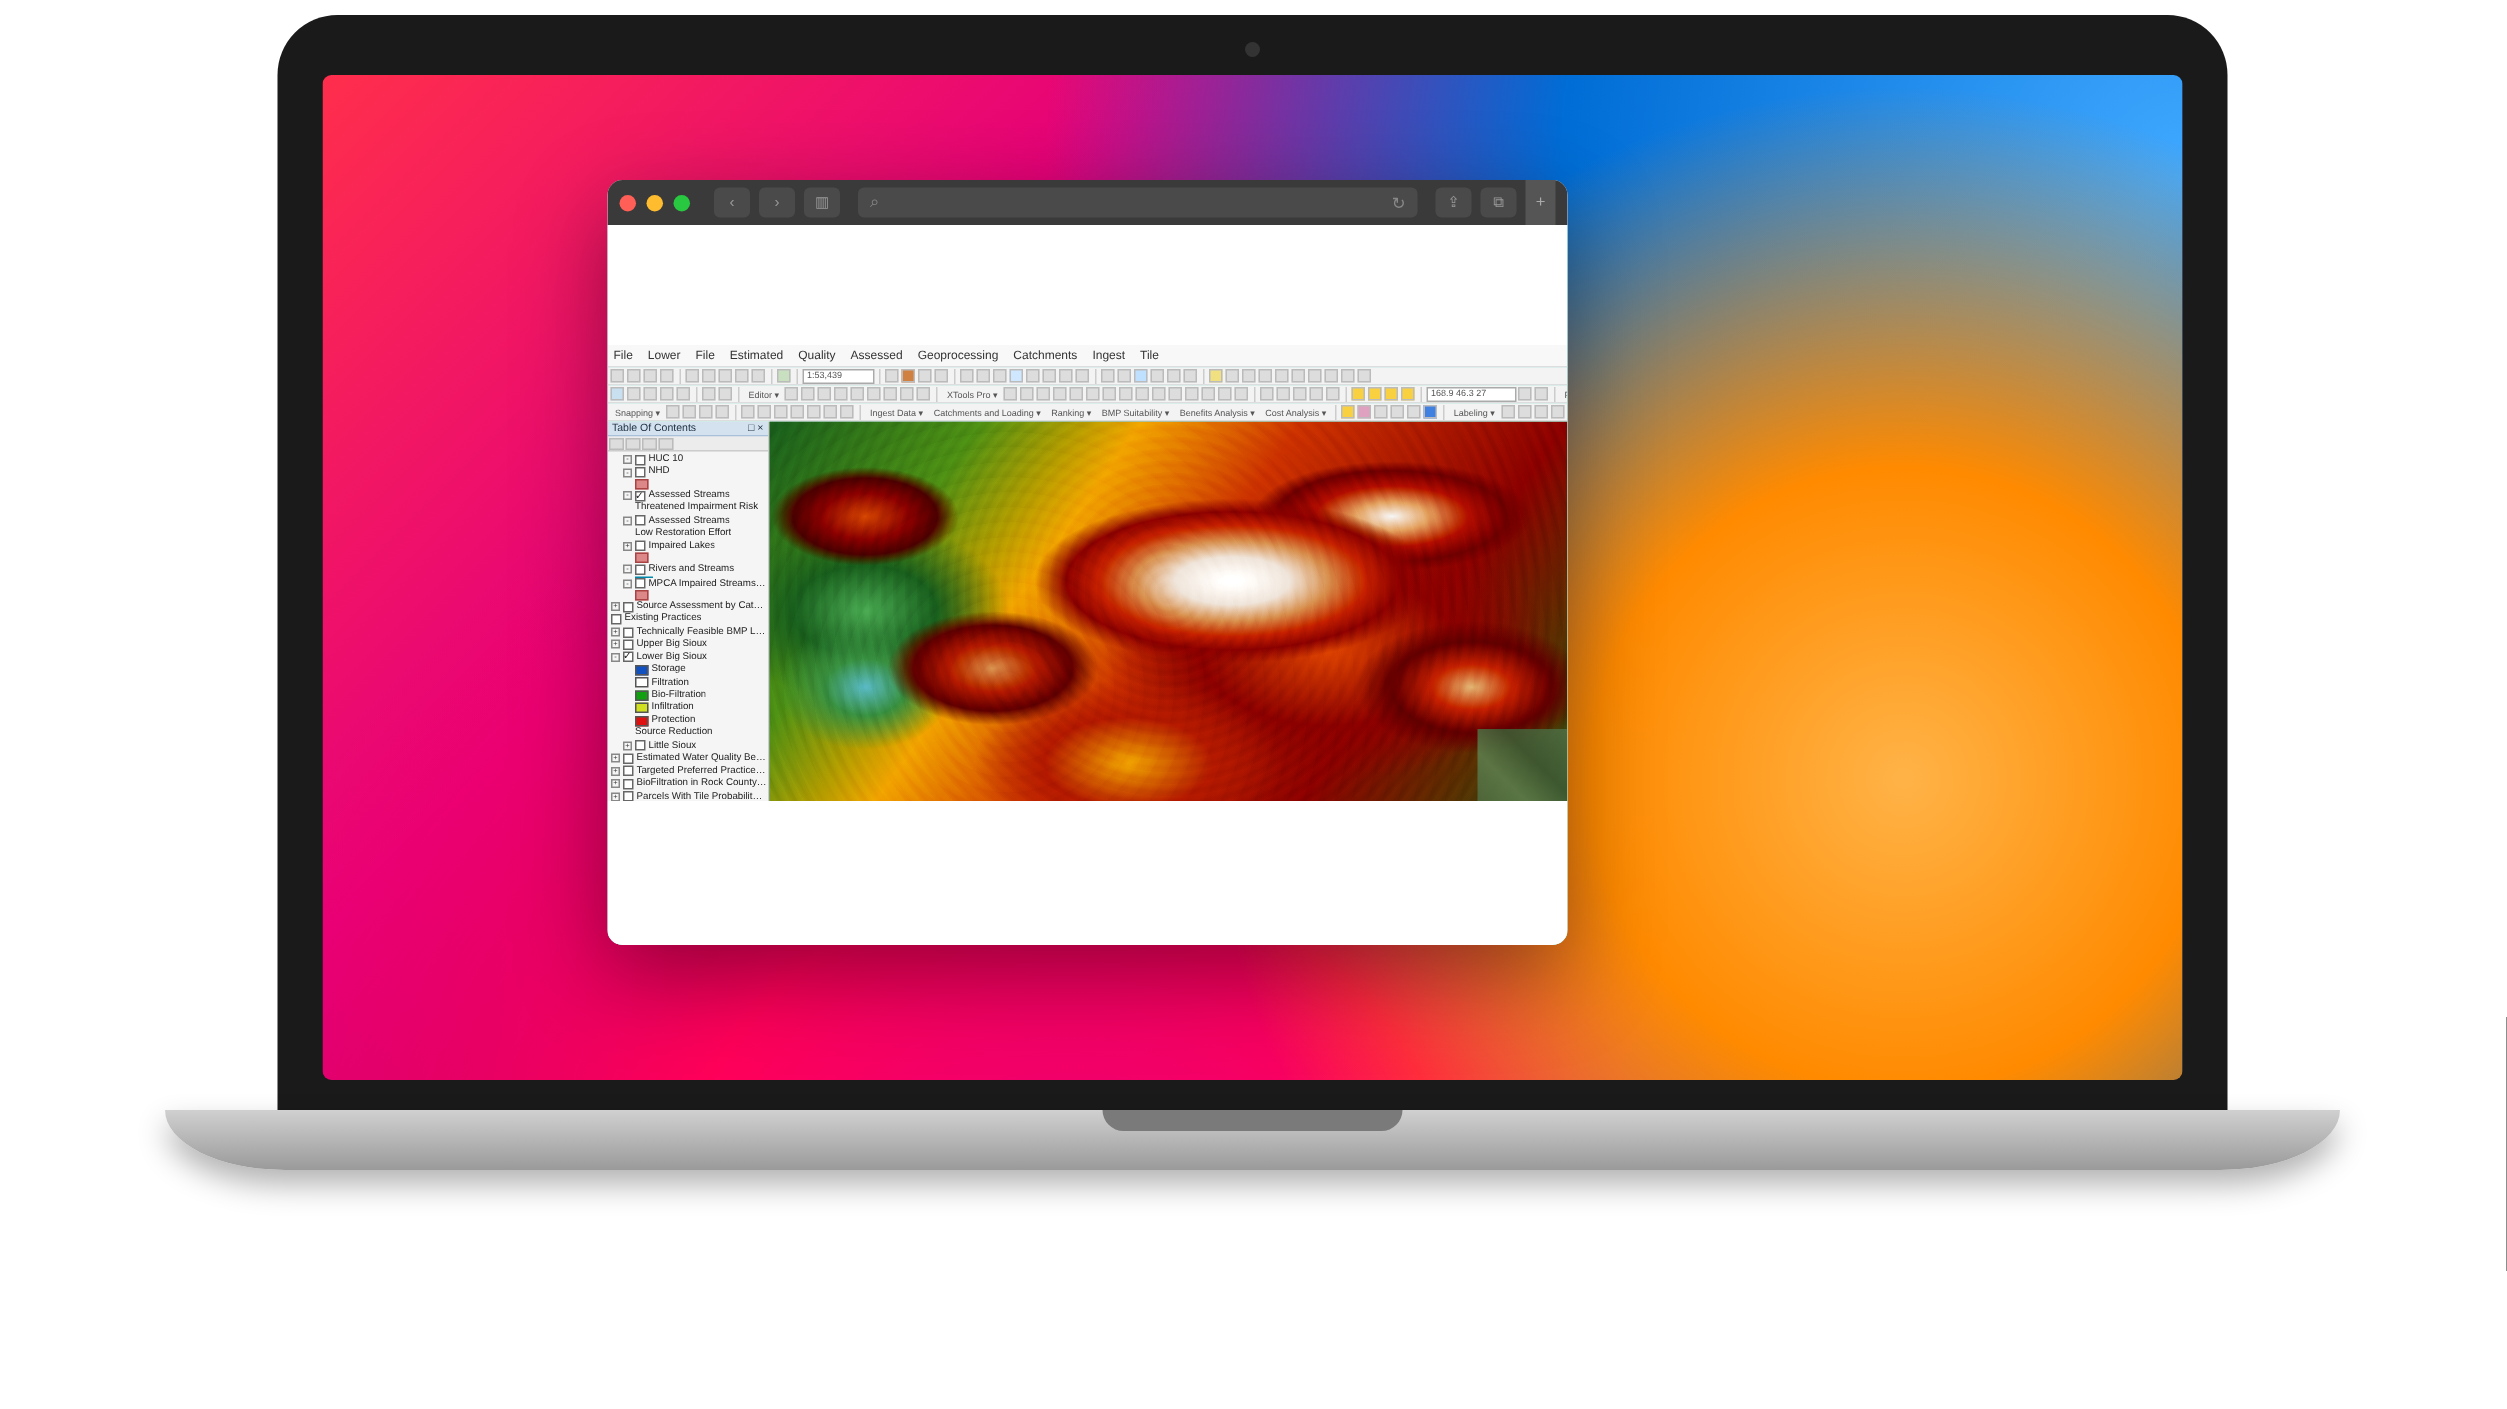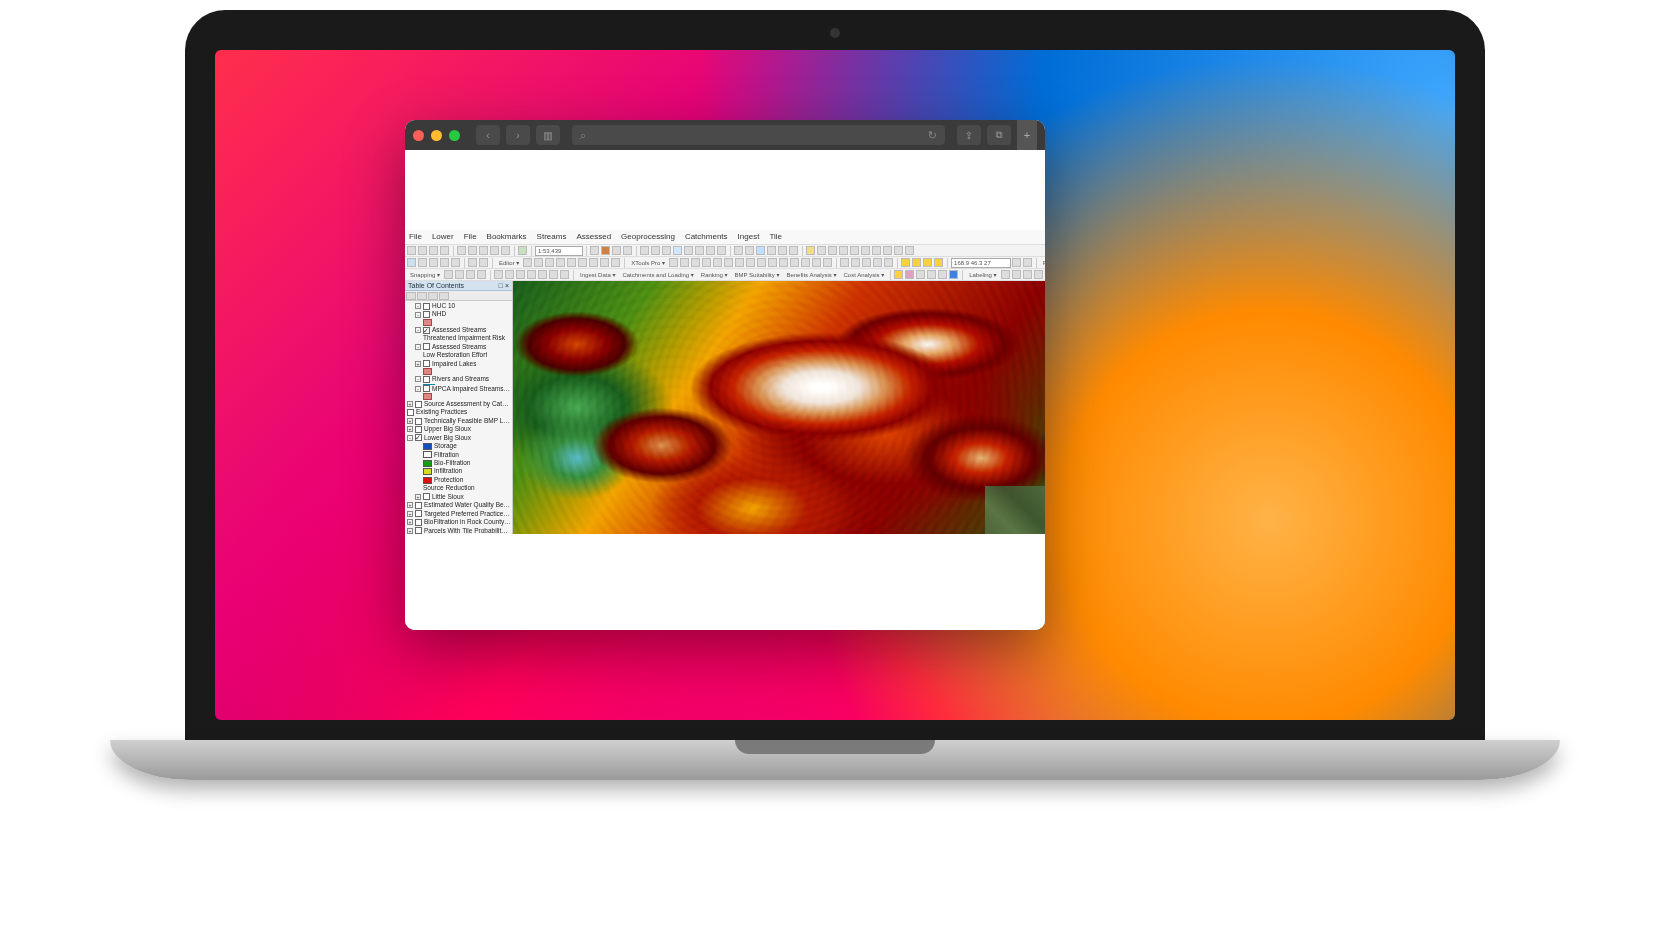--- a/index.html
+++ b/index.html
@@ -287,22 +287,22 @@
           <div class="newtab">+</div>
         </div>
 
         <div class="gis-app">
           <div class="top-pad"></div>
 
           <div class="menubar" id="menubar">
               <span>File</span>
               <span>Lower</span>
               <span>File</span>
-              <span>Bookmarks</span>
-              <span>Streams</span>
+              <span>Estimated</span>
+              <span>Quality</span>
               <span>Assessed</span>
               <span>Geoprocessing</span>
               <span>Catchments</span>
               <span>Ingest</span>
               <span>Tile</span>
             </div>
 
           <div class="toolbar-row">
             <span class="ic"></span>
             <span class="ic"></span>

